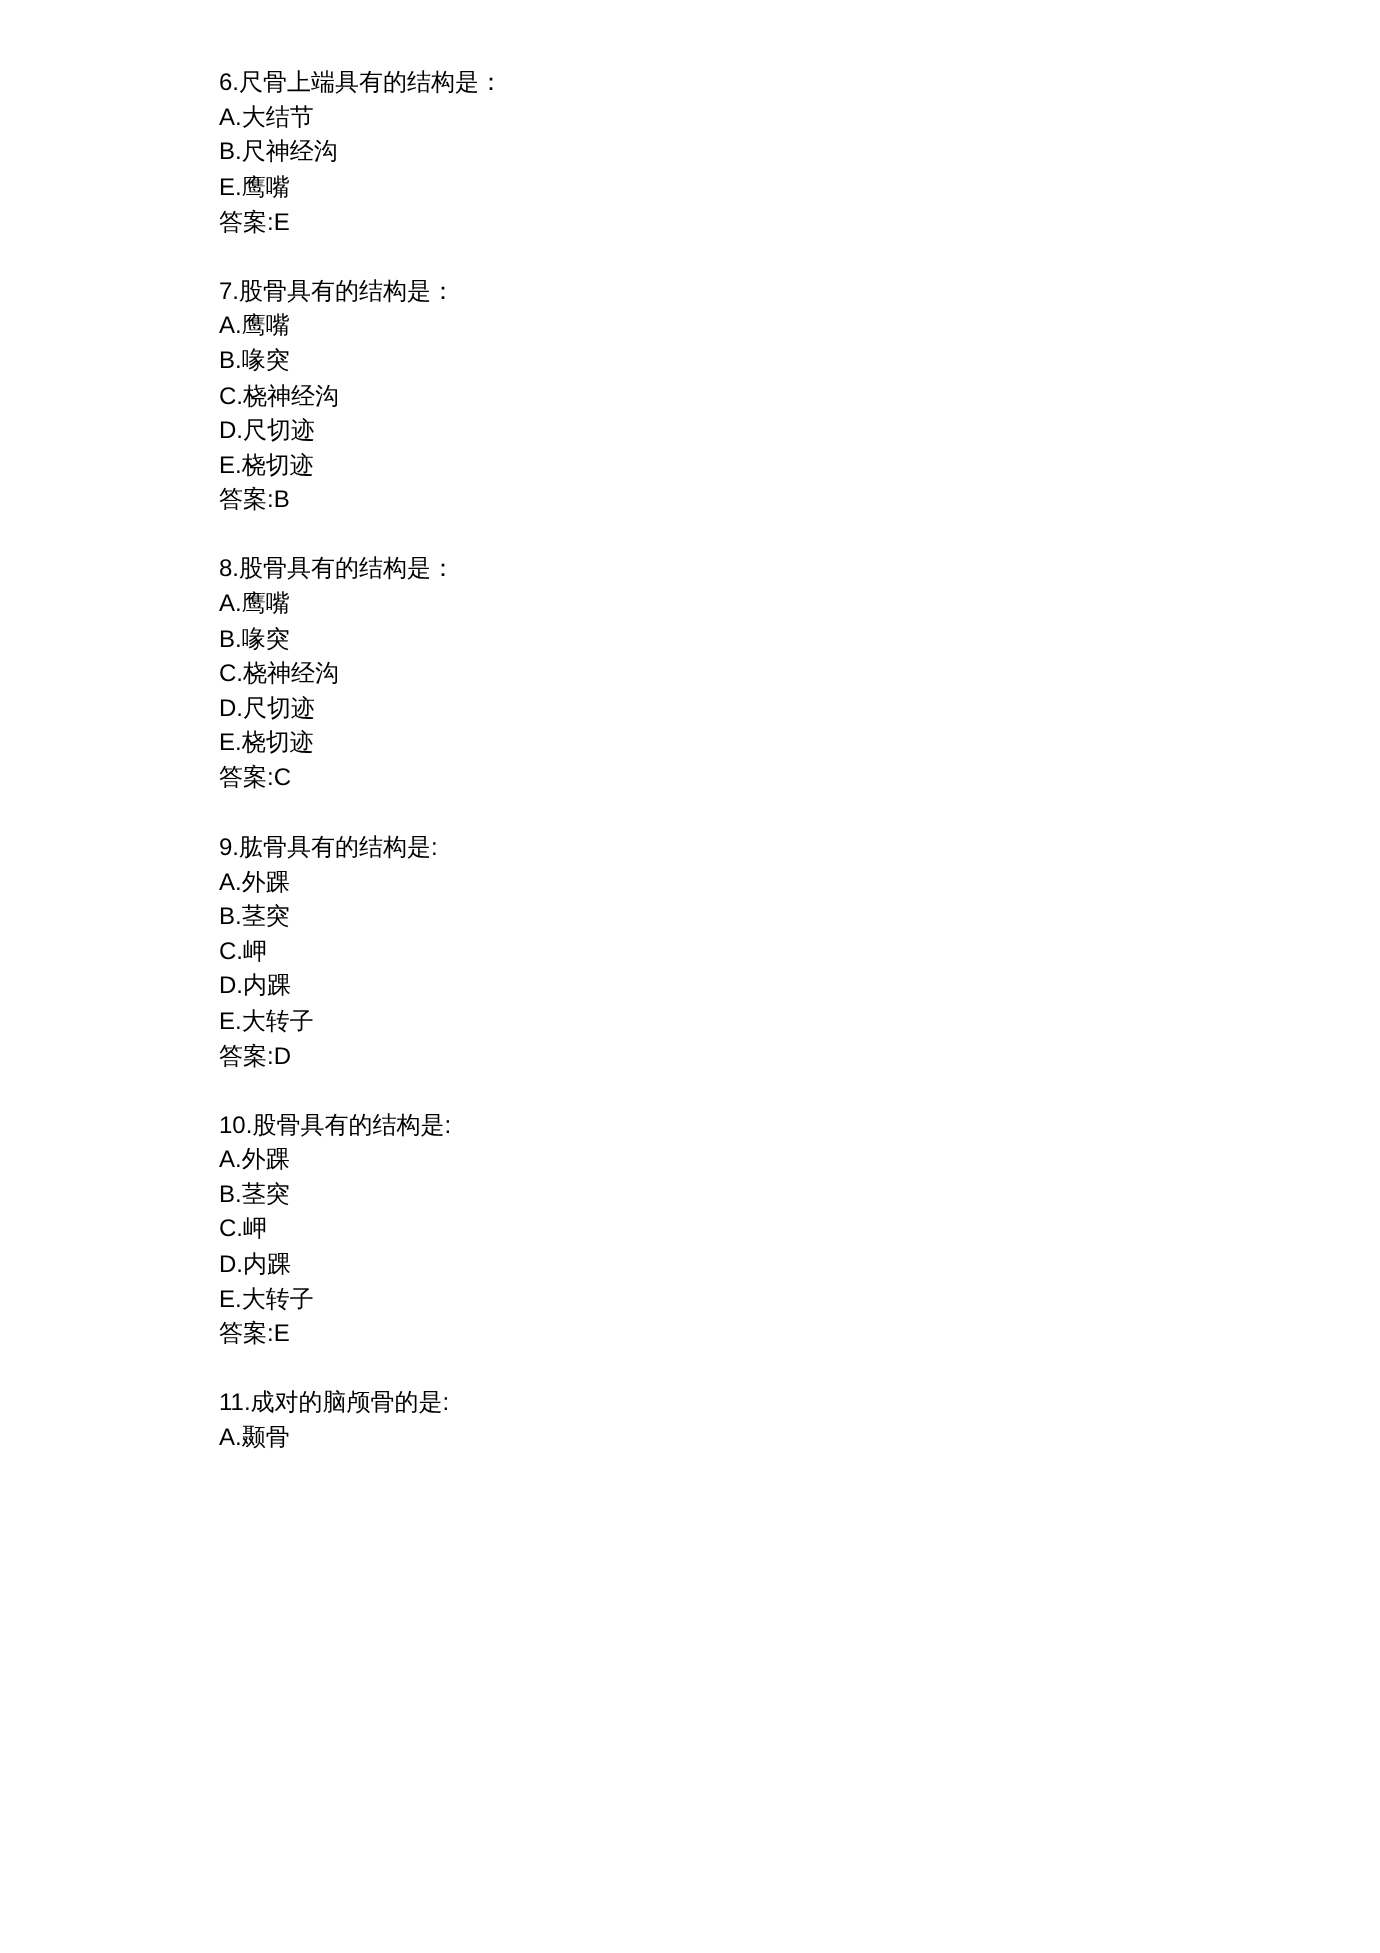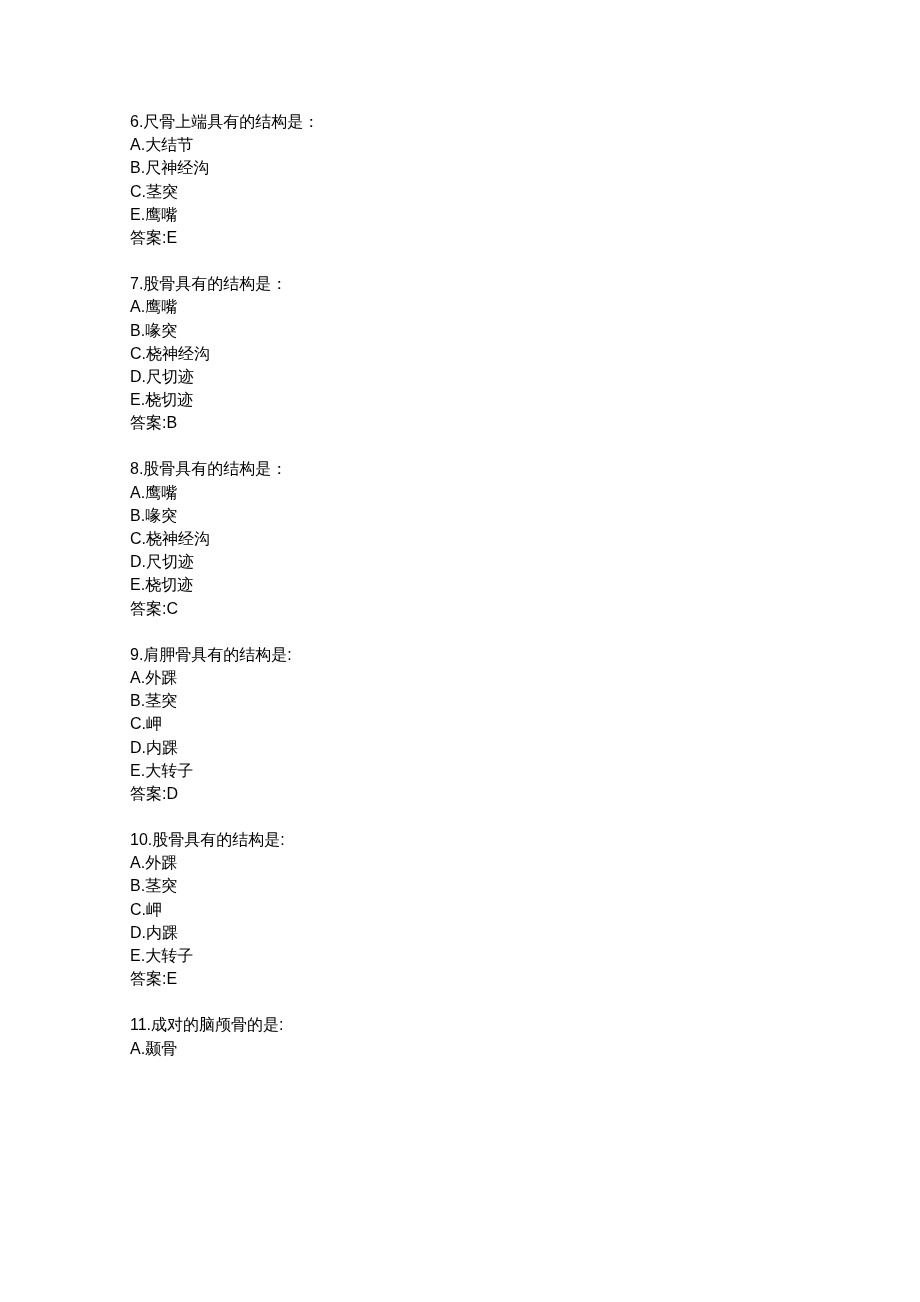--- a/index.html
+++ b/index.html
@@ -7,22 +7,23 @@
     padding: 0;
     background: #ffffff;
     width: 920px;
     height: 1302px;
     font-family: "SimSun", "Arial", sans-serif;
     font-size: 16px;
     color: #000000;
     line-height: 1.45;
   }
   .page {
-    padding: 110px 0 0 130px;
+    padding: 44px 0 0 130px;
     width: 660px;
+    margin-left: 16px;
   }
   .question-block {
     margin-bottom: 23px;
   }
   .q-line {
     white-space: nowrap;
   }
   .opt-line {
     white-space: nowrap;
   }
@@ -32,21 +33,20 @@
 </style>
 </head>
 <body>
 
 <div class="page">
 
   <div class="question-block">
     <div class="q-line"><span>6</span>.<span>尺骨上端具有的结构是：</span></div>
     <div class="opt-line"><span>A</span>.<span>大结节</span></div>
     <div class="opt-line"><span>B</span>.<span>尺神经沟</span></div>
-    <div class="opt-line"><span>C</span>.<span>茎突</span></div>
     <div class="opt-line"><span>E</span>.<span>鹰嘴</span></div>
     <div class="ans-line"><span>答案</span>:<span>E</span></div>
   </div>
 
   <div class="question-block">
     <div class="q-line"><span>7</span>.<span>股骨具有的结构是：</span></div>
     <div class="opt-line"><span>A</span>.<span>鹰嘴</span></div>
     <div class="opt-line"><span>B</span>.<span>喙突</span></div>
     <div class="opt-line"><span>C</span>.<span>桡神经沟</span></div>
     <div class="opt-line"><span>D</span>.<span>尺切迹</span></div>
@@ -58,21 +58,21 @@
     <div class="q-line"><span>8</span>.<span>股骨具有的结构是：</span></div>
     <div class="opt-line"><span>A</span>.<span>鹰嘴</span></div>
     <div class="opt-line"><span>B</span>.<span>喙突</span></div>
     <div class="opt-line"><span>C</span>.<span>桡神经沟</span></div>
     <div class="opt-line"><span>D</span>.<span>尺切迹</span></div>
     <div class="opt-line"><span>E</span>.<span>桡切迹</span></div>
     <div class="ans-line"><span>答案</span>:<span>C</span></div>
   </div>
 
   <div class="question-block">
-    <div class="q-line"><span>9</span>.<span>肩胛骨具有的结构是:</span></div>
+    <div class="q-line"><span>9</span>.<span>肱骨具有的结构是:</span></div>
     <div class="opt-line"><span>A</span>.<span>外踝</span></div>
     <div class="opt-line"><span>B</span>.<span>茎突</span></div>
     <div class="opt-line"><span>C</span>.<span>岬</span></div>
     <div class="opt-line"><span>D</span>.<span>内踝</span></div>
     <div class="opt-line"><span>E</span>.<span>大转子</span></div>
     <div class="ans-line"><span>答案</span>:<span>D</span></div>
   </div>
 
   <div class="question-block">
     <div class="q-line"><span>10</span>.<span>股骨具有的结构是:</span></div>

